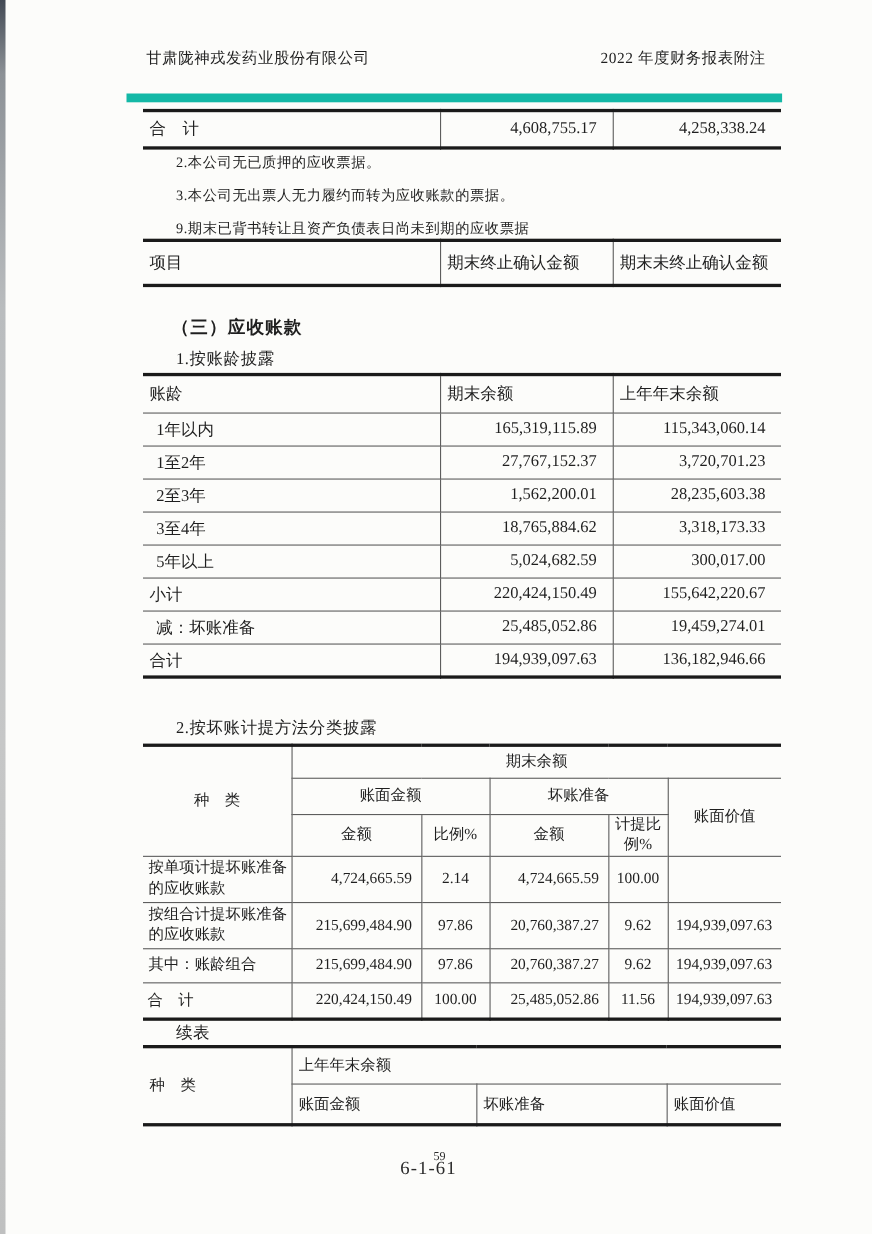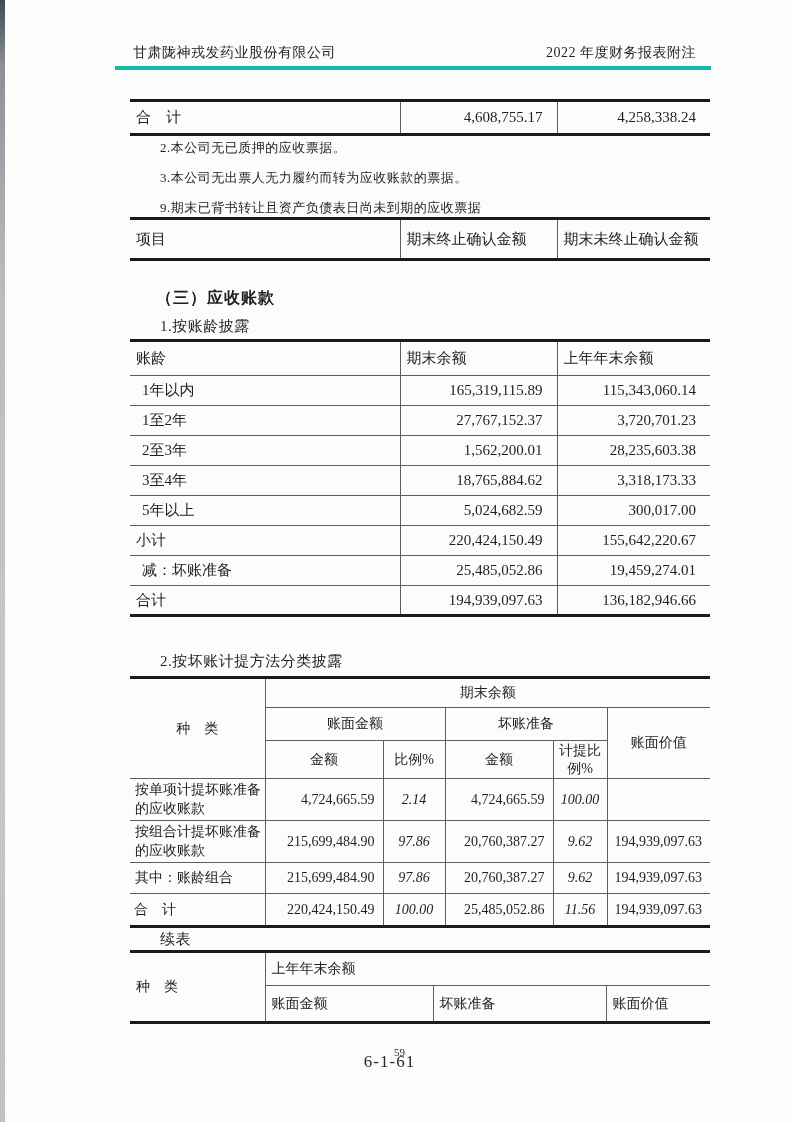--- a/index.html
+++ b/index.html
@@ -14,21 +14,21 @@
     overflow:hidden;
   }
   .edge-left {
     position:absolute; left:0; top:0; width:5px; height:100%;
     background:linear-gradient(180deg,#434a54 0%,#8c9196 6%,#b9bcbe 25%,#c6c7c7 60%,#bfc0c0 100%);
   }
   
   .hdr {
     position:absolute; top:44px; left:115px; width:596px;
     display:flex; justify-content:space-between; align-items:flex-end;
-    padding-bottom:4px; border-bottom:4px solid #14b8a6;
+    padding-bottom:23px; border-bottom:8px solid #14b8a6;
     font-size:14px; letter-spacing:0.5px;
   }
   .hdr .co { margin-left:18px; }
   .hdr .ttl { margin-right:15px; }
 
   
   table.tbl {
     position:absolute; left:130px; width:580px;
     border-collapse:collapse; table-layout:fixed;
     border-top:3px solid #1a1a1a; border-bottom:3px solid #1a1a1a;
@@ -43,21 +43,21 @@
   .num { text-align:right; padding-right:14px !important; font-variant-numeric:tabular-nums; }
 
   .note { position:absolute; left:160px; font-size:13px; letter-spacing:0.5px; }
   .sec-h { position:absolute; left:156px; font-size:16px; font-weight:bold; letter-spacing:1px; }
   .sub-h { position:absolute; left:160px; font-size:15px; letter-spacing:0.5px; }
 
   table.method { font-size:14px; }
   table.method td { padding:0 4px; }
   table.method .lbl { padding:2px 3px 2px 5px; line-height:1.32; text-align:left; }
   table.method .num { padding-right:8px !important; }
-  table.method .rat { text-align:center; padding:0 6px;font-style:italic; }
+  table.method .rat { text-align:center; padding:0 6px; }
   table.method .hd  { text-align:center; line-height:1.25; padding:1px 2px; }
 
   .footer { position:absolute; top:1046px; left:0; width:100%; text-align:center; color:#2a2a2a; }
   .footer .sup { display:block; font-size:11px; margin-bottom:-6px; transform:translateX(3px); }
   .footer .num { font-size:17px; letter-spacing:1px; }
 </style>
 </head>
 <body>
 
 <div class="page">

